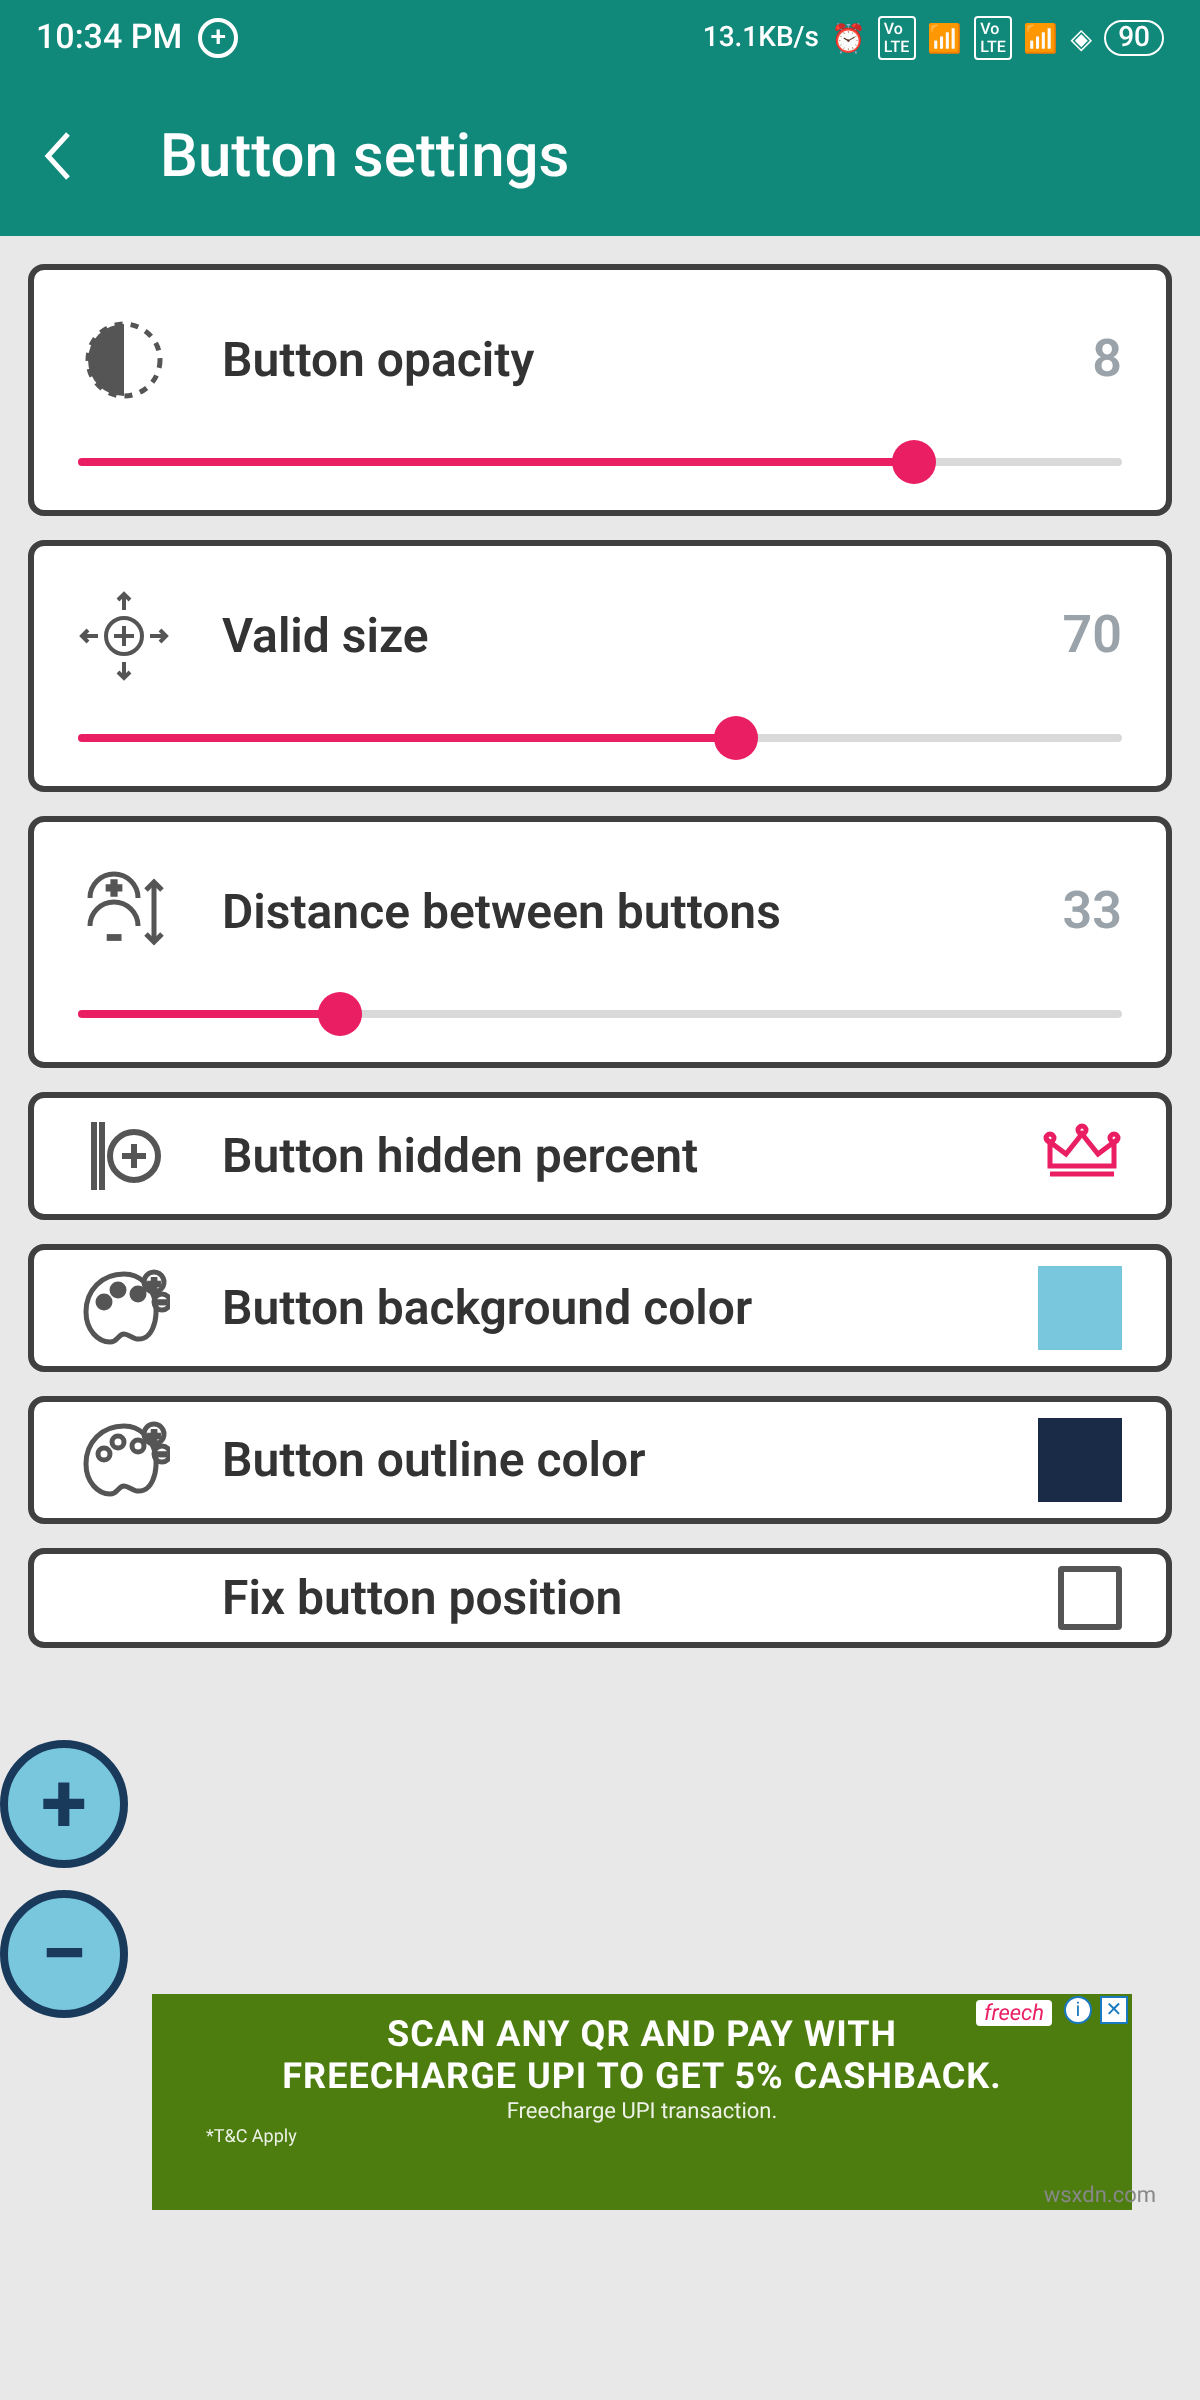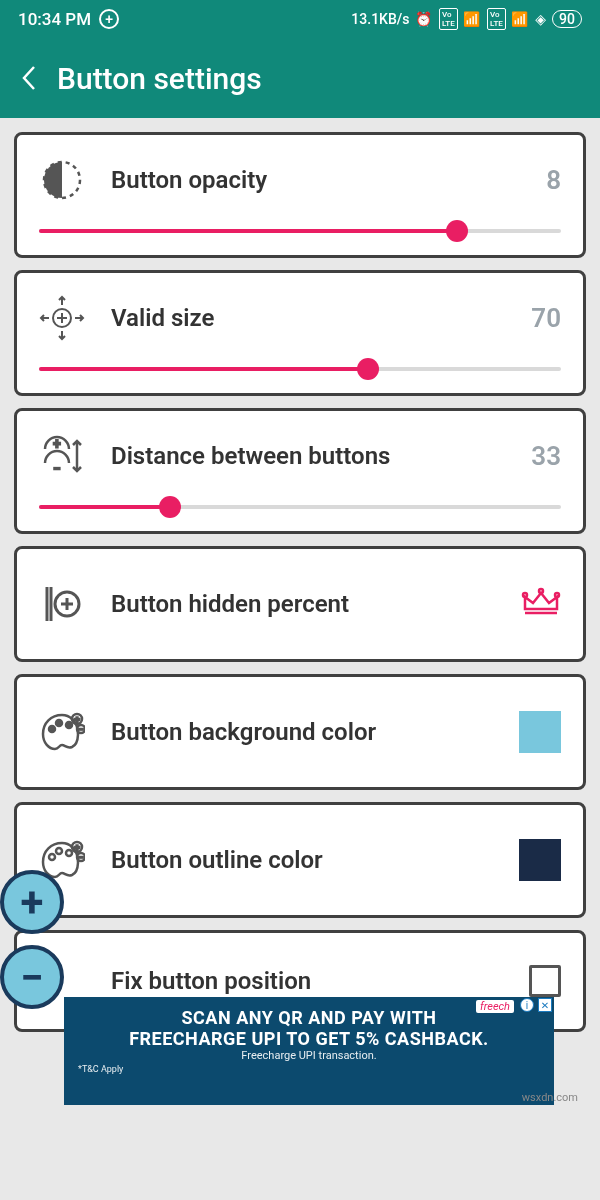--- a/index.html
+++ b/index.html
@@ -25,32 +25,32 @@
     .status-left { display: flex; align-items: center; gap: 8px; }
     .status-right { display: flex; align-items: center; gap: 6px; }
     .status-right span { font-size: 14px; }
     .app-bar {
       height: 80px;
       background: #10897a;
       color: white;
       display: flex;
       align-items: center;
       padding: 0 18px;
-      gap: 17px;
+      gap: 40px;
     }
     .app-bar-title { font-size: 30px; font-weight: 500; }
     .back-arrow { width: 22px; height: 28px; stroke: white; stroke-width: 2.5; fill: none; }
     .content { padding: 14px; display: flex; flex-direction: column; gap: 12px; }
     .card {
       background: white;
       border: 3px solid #404040;
       border-radius: 8px;
       padding: 22px 22px;
     }
-    .card.short { padding: 32px 22px; }
+    .card.short { padding: 6px 22px; }
     .card-header { display: flex; align-items: center; gap: 26px; }
     .card-icon { width: 46px; height: 46px; flex-shrink: 0; display: flex; align-items: center; justify-content: center; }
     .card-icon svg { width: 46px; height: 46px; }
     .card-title { flex: 1; font-size: 24px; font-weight: 600; color: #333; }
     .card-value { font-size: 26px; font-weight: 600; color: #9aa3aa; }
     .slider-track {
       margin-top: 26px;
       height: 4px;
       background: #d9d9d9;
       border-radius: 2px;
@@ -79,27 +79,27 @@
       position: absolute;
       left: 0;
       display: flex; align-items: center; justify-content: center;
       font-size: 42px; font-weight: bold;
       color: #1a3a5c;
     }
     .fab.plus { top: 870px; }
     .fab.minus { top: 945px; }
     .ad-banner {
       position: absolute;
-      left: 64px;
+      left: 76px;
       bottom: 95px;
       width: 490px;
       height: 108px;
-      background: #0c4a6e;
+      background: #4d7c0f;
       color: white;
-      padding: 10px 14px;
+      padding: 10px 27px;
       text-align: center;
     }
     .ad-line1 { font-size: 18px; font-weight: 700; letter-spacing: 0.5px; }
     .ad-line2 { font-size: 18px; font-weight: 700; letter-spacing: 0.5px; }
     .ad-sub { font-size: 11px; margin-top: 4px; opacity: 0.9; }
     .ad-sub2 { font-size: 11px; opacity: 0.9; }
     .ad-tc { font-size: 9px; text-align: left; margin-top: 2px; opacity: 0.9; }
     .ad-logo { position: absolute; top: 3px; right: 40px; font-size: 11px; font-style: italic; color: #e91e63; background: white; padding: 0 4px; border-radius: 2px; }
     .ad-info { position: absolute; top: 1px; right: 20px; width: 14px; height: 14px; border: 1px solid #1a7abf; border-radius: 50%; display: flex; align-items: center; justify-content: center; color: #1a7abf; font-size: 10px; background: white; }
     .ad-close { position: absolute; top: 1px; right: 2px; width: 14px; height: 14px; border: 1px solid #1a7abf; display: flex; align-items: center; justify-content: center; color: #1a7abf; font-size: 10px; background: white; }

